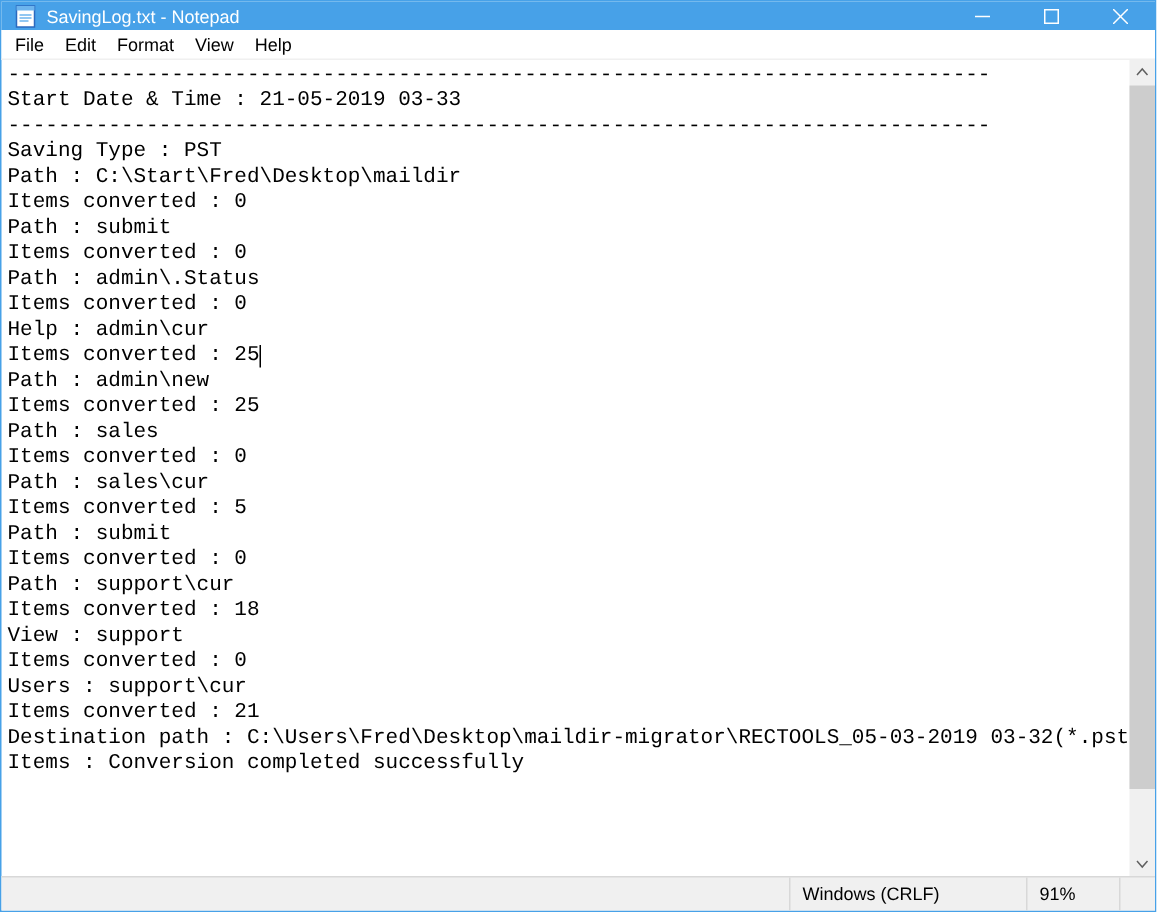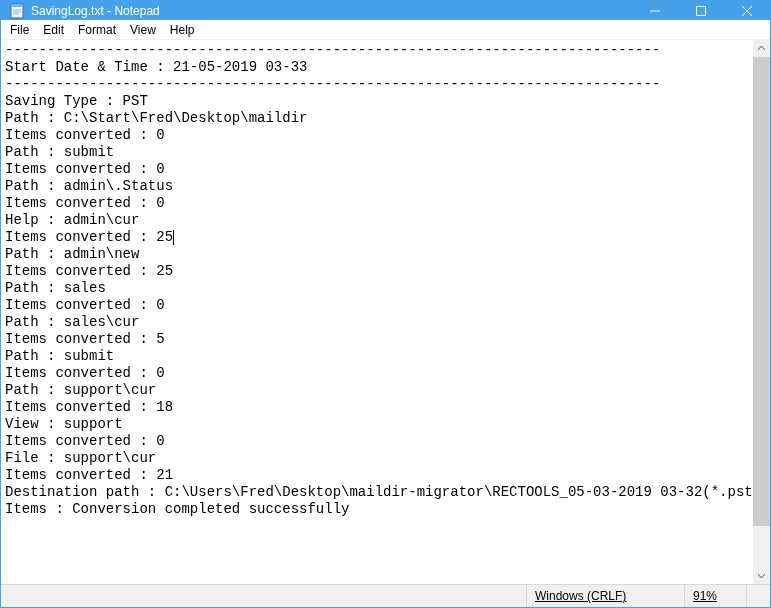--- a/index.html
+++ b/index.html
@@ -15,21 +15,21 @@
   .menubar { height: 20px; background: #fff; border-bottom: 1px solid #f0f0f0; display: flex; align-items: center; font-size: 12px; padding: 0 2px; color: #000; }
   .menubar .menu-item { padding: 2px 7px; }
   .content-wrap { flex: 1; display: flex; position: relative; overflow: hidden; }
   .content { flex: 1; padding: 2px 4px; font-family: Consolas, "Courier New", monospace; font-size: 14px; line-height: 17px; white-space: pre; color: #000; overflow: hidden; position: relative; }
   .caret-line { position: relative; display: inline; }
   .caret-line:after { content: ""; position: absolute; right: -1px; top: 1px; width: 1px; height: 15px; background: #000; }
   .scrollbar { width: 17px; background: #f0f0f0; display: flex; flex-direction: column; }
   .scrollbar .sb-btn { height: 17px; display: flex; align-items: center; justify-content: center; }
   .scrollbar .sb-track { flex: 1; position: relative; }
   .scrollbar .sb-thumb { position: absolute; left: 0; right: 0; top: 0; height: 92%; background: #cdcdcd; }
-  .statusbar { height: 23px; background: #f0f0f0; border-top: 1px solid #d8d8d8; display: flex; align-items: center; font-size: 12px; color: #000; text-decoration: underline; }
+  .statusbar { height: 23px; background: #f0f0f0; border-top: 1px solid #d8d8d8; display: flex; align-items: center; font-size: 12px; color: #000; }
   .statusbar .sb-cell { height: 100%; display: flex; align-items: center; padding: 0 8px; border-left: 1px solid #d8d8d8; }
   .statusbar .sb-spacer { flex: 1; }
   .statusbar .encoding { width: 158px; }
   .statusbar .linecol { width: 130px; }
   .statusbar .zoom { width: 62px; }
   .statusbar .tail { width: 24px; border-left: 1px solid #d8d8d8; }
 </style>
 </head>
 <body>
 
@@ -92,21 +92,21 @@
 <span>Path : sales</span>
 <span>Items converted : 0</span>
 <span>Path : sales\cur</span>
 <span>Items converted : 5</span>
 <span>Path : submit</span>
 <span>Items converted : 0</span>
 <span>Path : support\cur</span>
 <span>Items converted : 18</span>
 <span>View : support</span>
 <span>Items converted : 0</span>
-<span>File : support\cur</span>
+<span>Users : support\cur</span>
 <span>Items converted : 21</span>
 <span>Destination path : C:\Users\Fred\Desktop\maildir-migrator\RECTOOLS_05-03-2019 03-32(*.pst)</span>
 <span>Items : Conversion completed successfully</span>
 </div>
     <div class="scrollbar">
       <div class="sb-btn">
         <svg width="9" height="9">
             <polyline points="1,6 4.5,2 8,6" fill="none" stroke="#606060" stroke-width="1"></polyline>
           </svg>
       </div>

